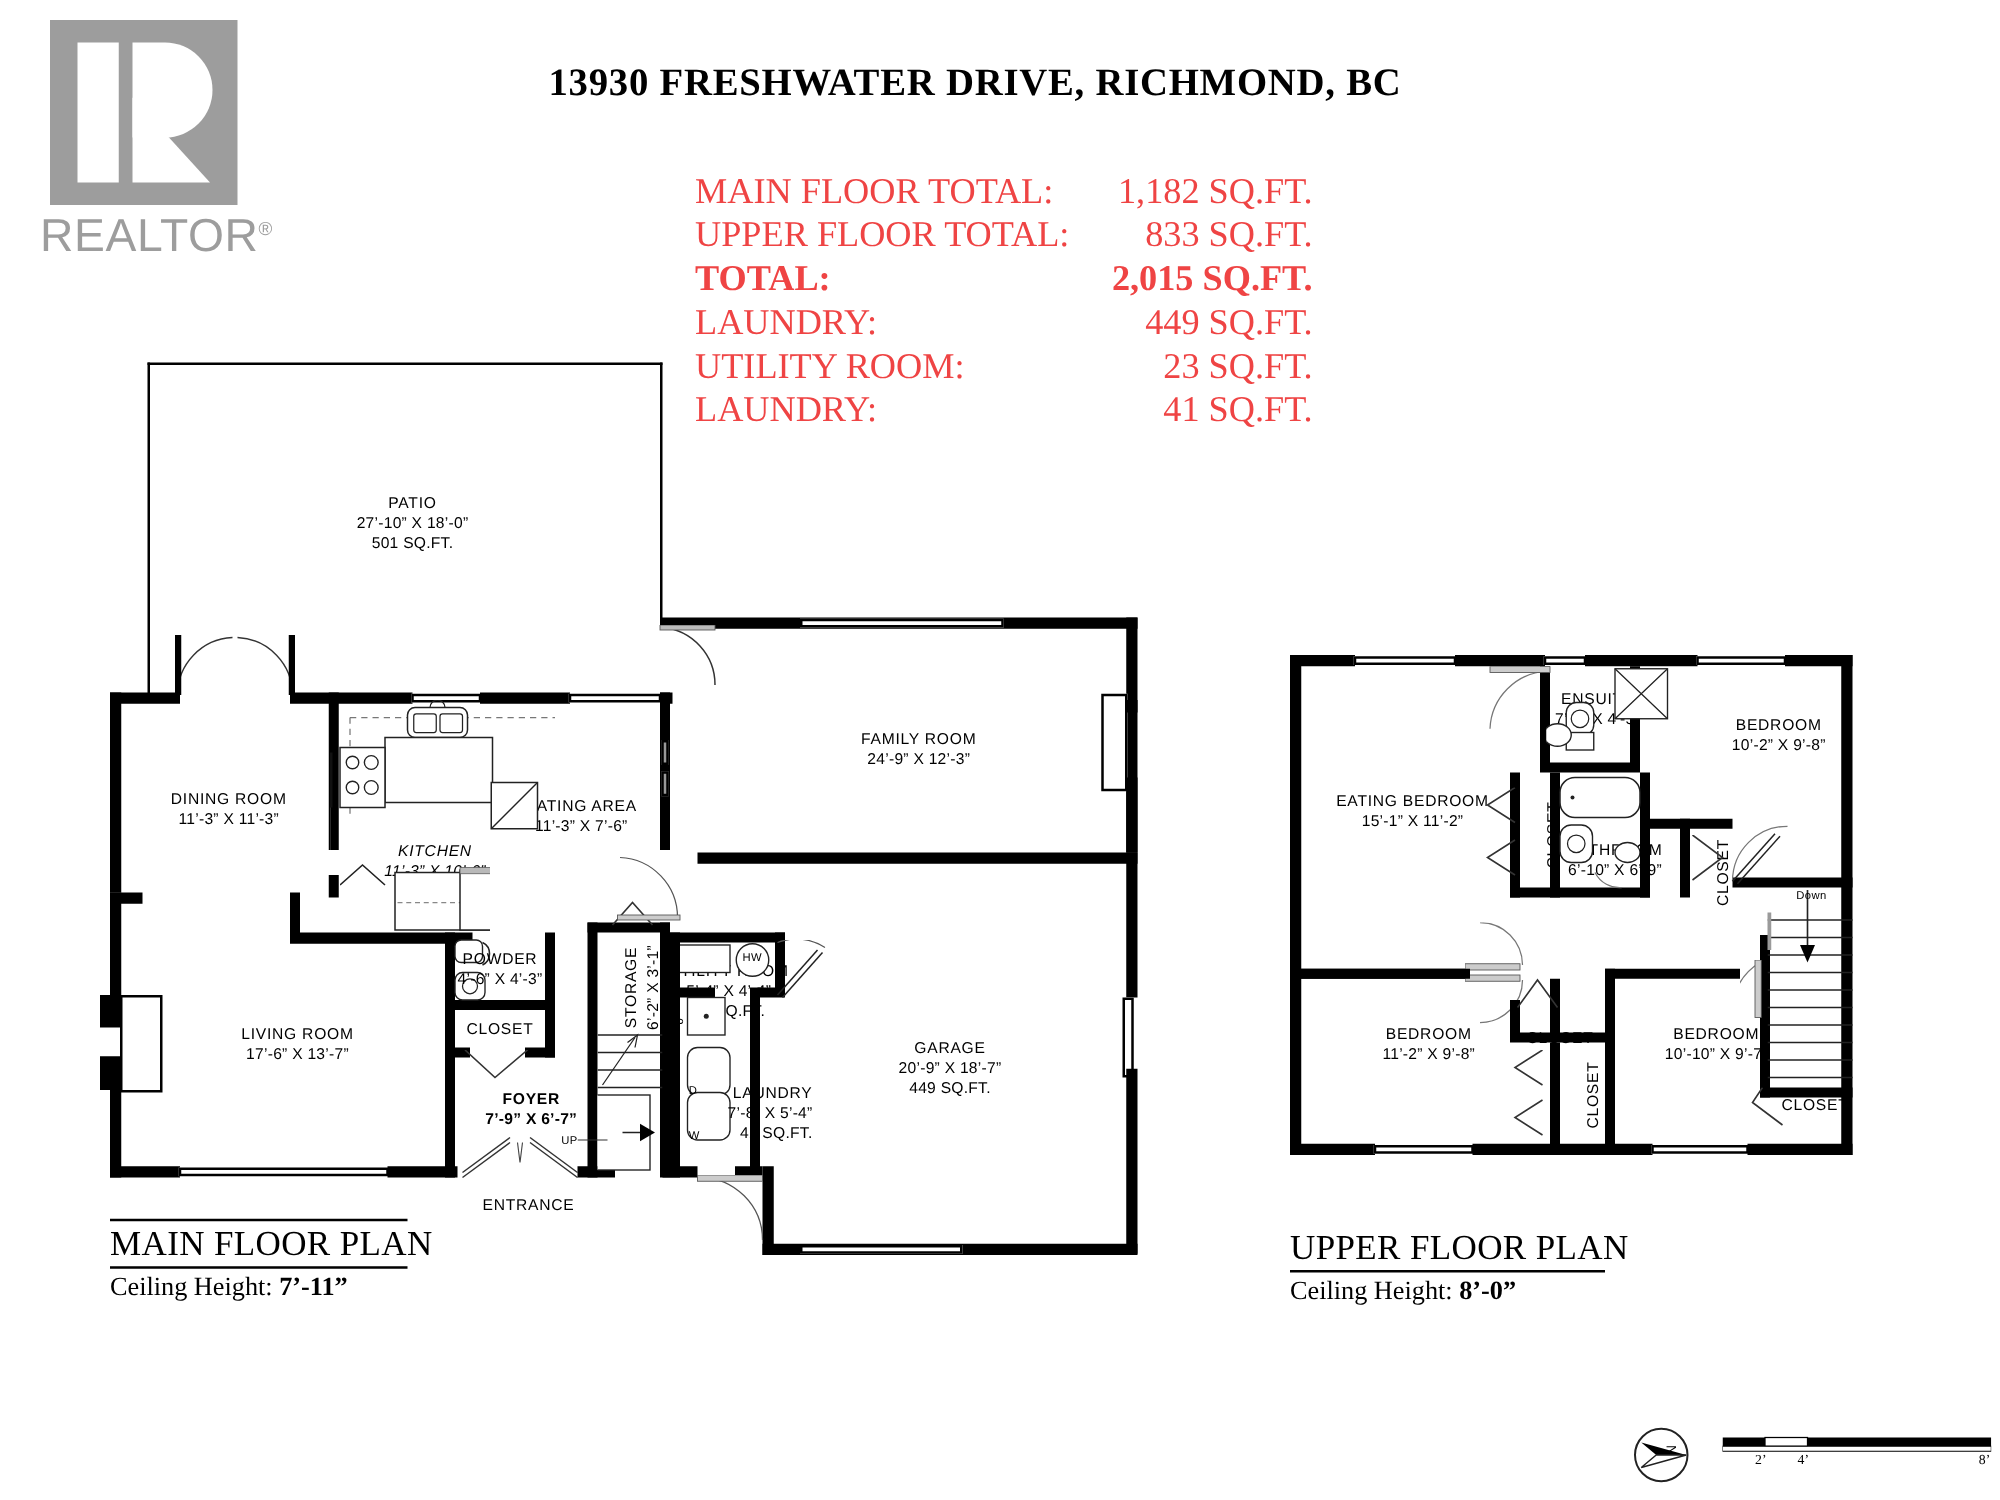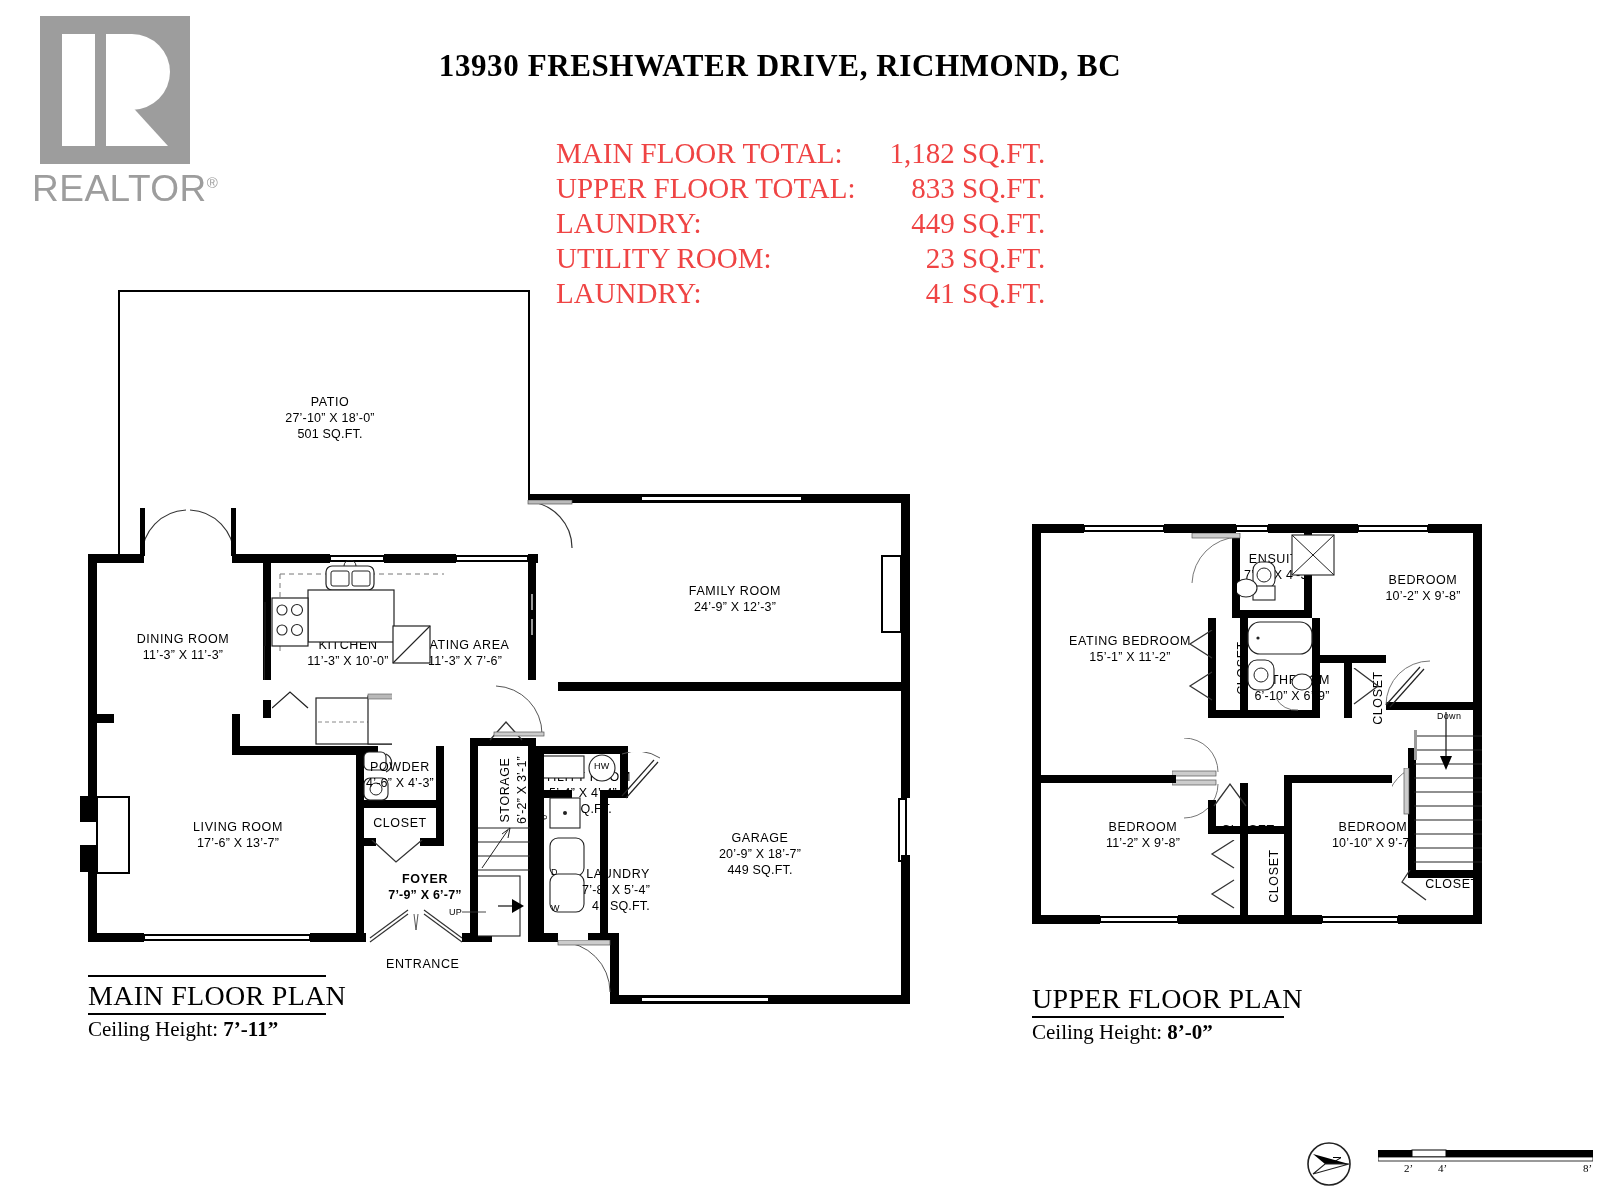--- a/index.html
+++ b/index.html
@@ -107,20 +107,24 @@
 
   <table class="summary">
     <tbody id="summary-body">
         <tr>
           <td class="lbl">MAIN FLOOR TOTAL:</td>
           <td class="val">1,182 SQ.FT.</td>
         </tr>
         <tr>
           <td class="lbl">UPPER FLOOR TOTAL:</td>
           <td class="val">833 SQ.FT.</td>
+        </tr>
+        <tr class="bold">
+          <td class="lbl">TOTAL:</td>
+          <td class="val">2,015 SQ.FT.</td>
         </tr>
         <tr>
           <td class="lbl">LAUNDRY:</td>
           <td class="val">449 SQ.FT.</td>
         </tr>
         <tr>
           <td class="lbl">UTILITY ROOM:</td>
           <td class="val">23 SQ.FT.</td>
         </tr>
         <tr>
@@ -200,21 +204,21 @@
 
     <div class="wall" style="left:263px;top:554px;width:8px;height:126px;"></div>
     <div class="wall" style="left:528px;top:554px;width:8px;height:126px;"></div>
     <div class="winframe" style="left:529px;top:592px;width:6px;height:20px;background:#9a9a9a;"></div>
     <div class="winframe" style="left:529px;top:617px;width:6px;height:20px;background:#9a9a9a;"></div>
 
     <div class="room-lbl" style="left:113px;top:631px;width:140px;">
       <span class="nm">DINING ROOM</span>
       <span class="dim">11’-3” X 11’-3”</span>
     </div>
-    <div class="room-lbl" style="left:293px;top:637px;width:110px;">
+    <div class="room-lbl" style="left:293px;top:673px;width:110px;font-style:italic;">
       <span class="nm">KITCHEN</span>
       <span class="dim">11’-3” X 10’-0”</span>
     </div>
     <div class="room-lbl" style="left:400px;top:637px;width:130px;">
       <span class="nm">EATING AREA</span>
       <span class="dim">11’-3” X 7’-6”</span>
     </div>
 
     <svg style="position:absolute;left:264px;top:560px;width:180px;height:135px;">
       <path d="M16,14 L210,14" stroke="#777" stroke-width="1" stroke-dasharray="5,4" fill="none"></path>

